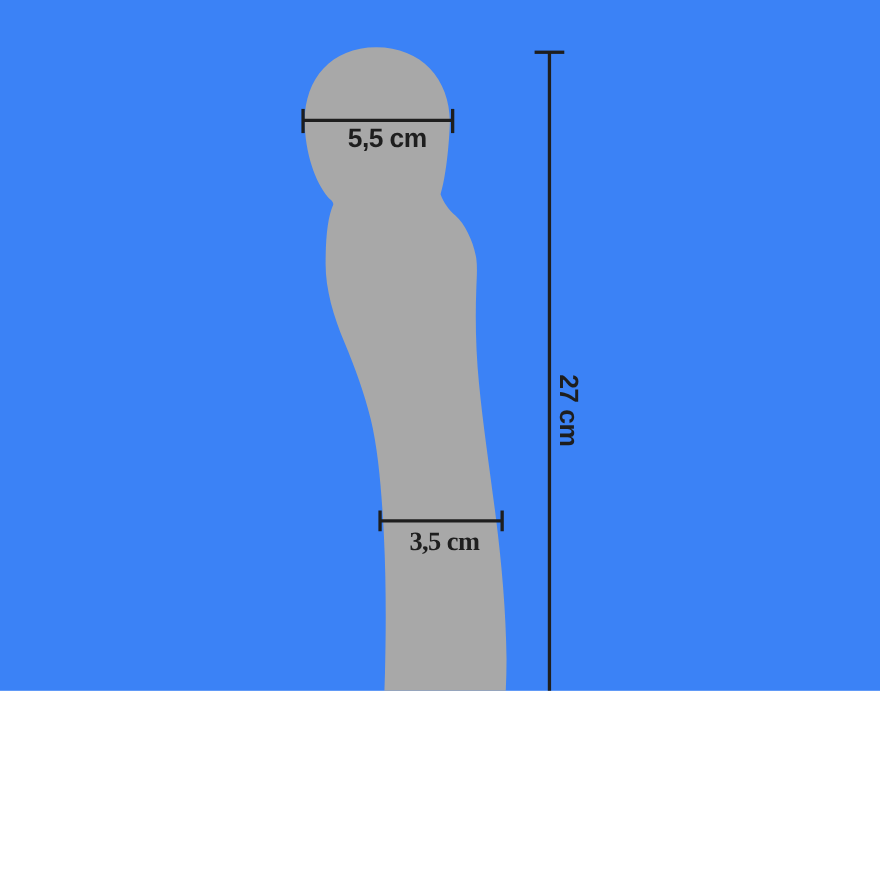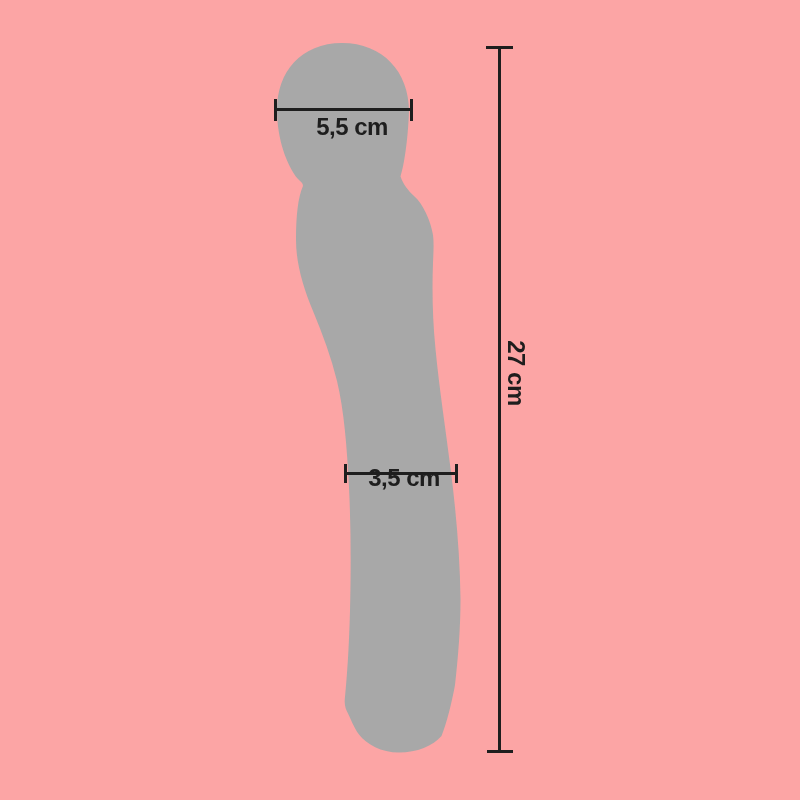--- a/index.html
+++ b/index.html
@@ -6,22 +6,22 @@
     margin: 0;
     padding: 0;
     width: 800px;
     height: 800px;
     background: #ffffff;
     font-family: "Liberation Sans", sans-serif;
   }
   .diagram {
     position: relative;
     width: 800px;
-    height: 800px;
-    background: #fca5a5;
+    height: 628px;
+    background: #3b82f6;
     overflow: hidden;
   }
   .diagram svg {
     position: absolute;
     left: 0;
     top: 0;
   }
   .dim-label {
     position: absolute;
     font-size: 24px;
@@ -31,22 +31,23 @@
     color: #1e1e1e;
     white-space: nowrap;
   }
   .dim-label.head {
     left: 352px;
     top: 115px;
     transform: translateX(-50%);
   }
   .dim-label.shaft {
     left: 404px;
-    top: 466px;
+    top: 481px;
     transform: translateX(-50%);
+    font-family: Liberation Serif, serif;
   }
   .dim-label.length {
     left: 516px;
     top: 373px;
     transform: translate(-50%, -50%) rotate(90deg);
   }
 </style>
 </head>
 <body>
 

